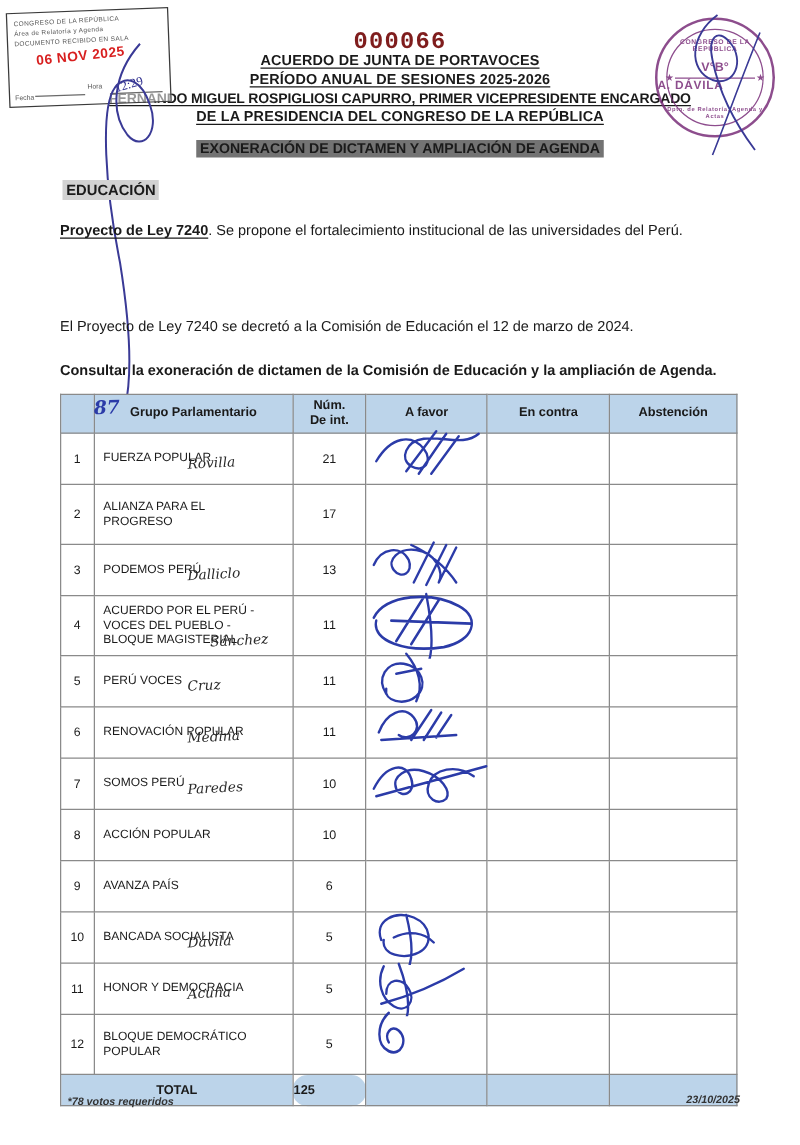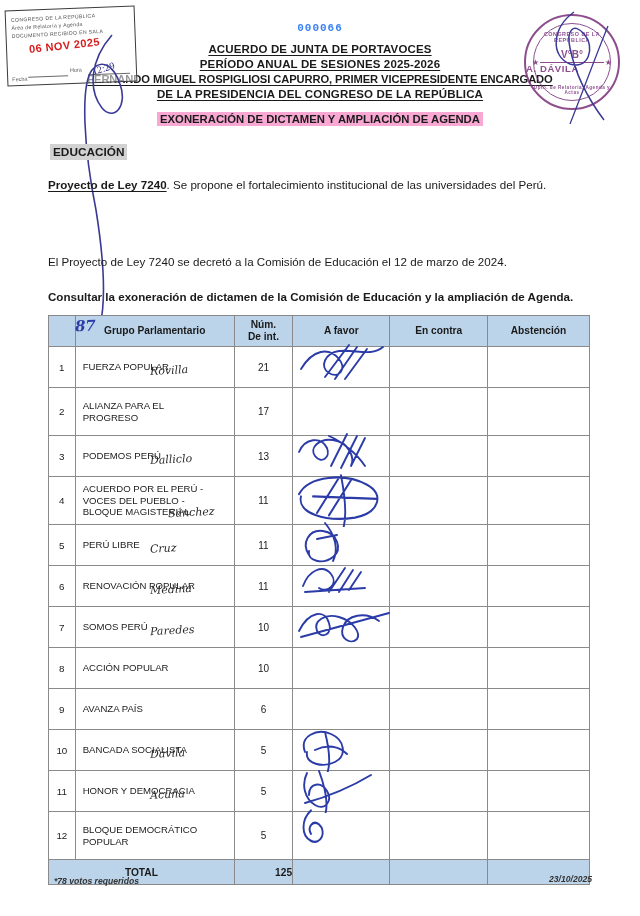--- a/index.html
+++ b/index.html
@@ -21,23 +21,23 @@
   }
 
   
   .folio {
     position: absolute;
     top: 22px;
     left: 0;
     width: 640px;
     text-align: center;
     font-family: "Liberation Mono", monospace;
-    font-size: 11px;
+    font-size: 19px;
     letter-spacing: 1px;
-    color: #3b82f6;
+    color: #7f1d1d;
     font-weight: 700;
   }
   .title-block {
     position: absolute;
     top: 42px;
     left: 20px;
     width: 600px;
     text-align: center;
   }
   .title-line {
@@ -54,21 +54,21 @@
   .title-line.wide {
     font-size: 11.2px;
     letter-spacing: -0.1px;
   }
   .subject-line {
     margin-top: 11px;
     font-size: 11.3px;
     font-weight: 700;
   }
   .subject-line span.hl {
-    background: #f9a8d4;
+    background: #737373;
     padding: 1px 3px;
   }
 
   
   .stamp-rect {
     position: absolute;
     left: 6px;
     top: 8px;
     width: 128px;
     height: 74px;
@@ -270,21 +270,21 @@
   .vote-table tbody tr { height: 41px; }
   .vote-table tbody tr.tall { height: 48px; }
 
   .totalrow td {
     background: #bcd4ea;
     font-weight: 700;
     height: 24px;
     font-size: 10.2px;
   }
   .totalrow td.tlabel { text-align: center; }
-  .totalrow td.tnum { text-align: right; }
+  .totalrow td.tnum { text-align: left; border-radius: 12px; }
 
   
   .hand {
     position: absolute;
     font-family: "DejaVu Serif", serif;
     font-style: italic;
     color: #2a2a2a;
     font-size: 11px;
     white-space: nowrap;
     transform: rotate(-3deg);
@@ -449,21 +449,21 @@
             <svg class="ink" style="left:2px; top:-4px; width:96px; height:54px;" viewBox="0 0 96 46" preserveAspectRatio="none">
               <path d="M4 18 C 14 2, 50 0, 72 10 C 90 18, 84 34, 60 38 C 30 42, 2 34, 6 20 M22 34 L44 4 M34 36 L56 6 M18 20 L82 22 M46 2 C 50 20, 52 38, 48 48" fill="none" stroke="#2b3ba8" stroke-width="1.9" stroke-linecap="round" stroke-linejoin="round"></path>
             </svg>
           </td>
           <td class="cell"></td>
           <td class="cell"></td>
         </tr>
         <tr>
           <td class="cn">5</td>
           <td class="gp">
-            <div>PERÚ LIBRE</div>
+            <div>PERÚ VOCES</div>
             <span class="hand" style="left: 74px; top: 18px;">Cruz</span>
           </td>
           <td class="num">11</td>
           <td class="cell">
             <svg class="ink" style="left:2px; top:-4px; width:96px; height:46px;" viewBox="0 0 96 46" preserveAspectRatio="none">
               <path d="M14 34 C 6 22, 14 8, 28 10 C 42 12, 48 28, 38 36 C 28 44, 12 40, 14 30 M30 2 C 40 14, 44 28, 38 40 M22 18 L42 14" fill="none" stroke="#2b3ba8" stroke-width="1.9" stroke-linecap="round" stroke-linejoin="round"></path>
             </svg>
           </td>
           <td class="cell"></td>
           <td class="cell"></td>

